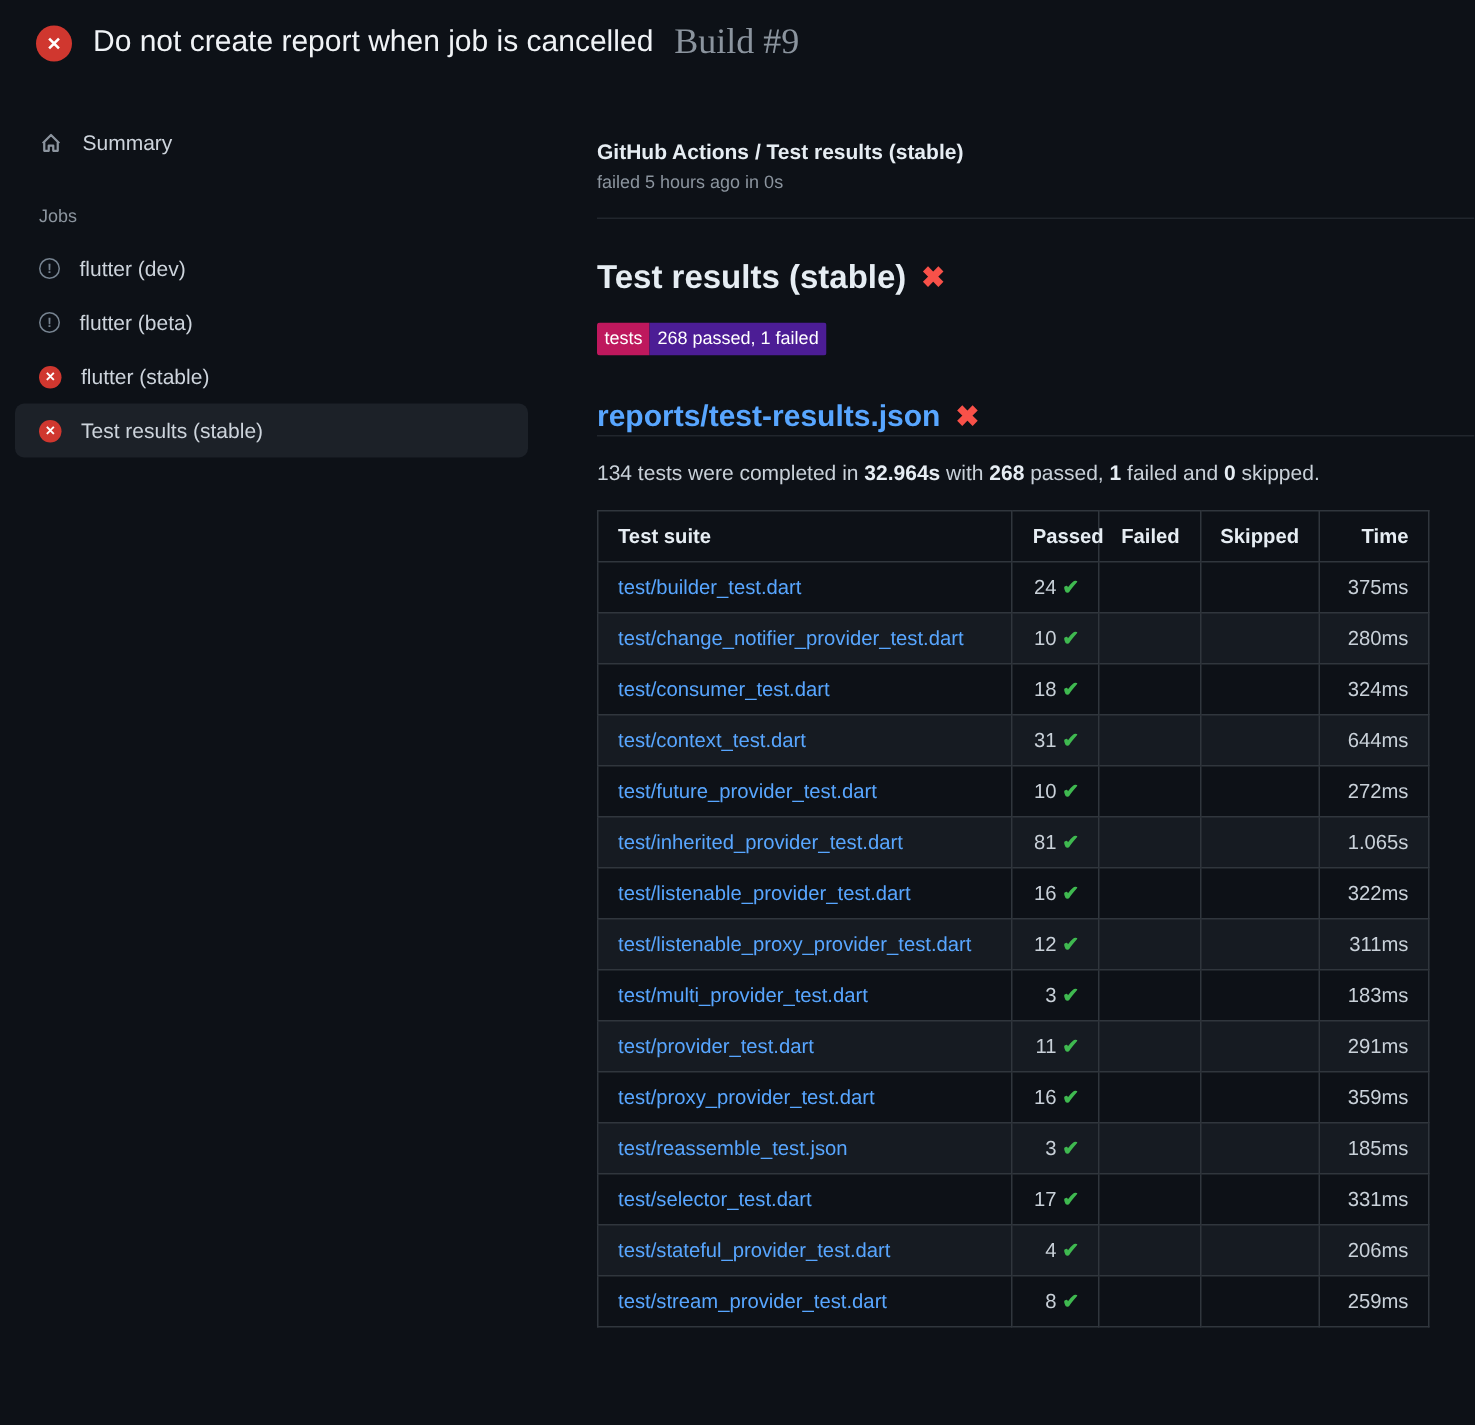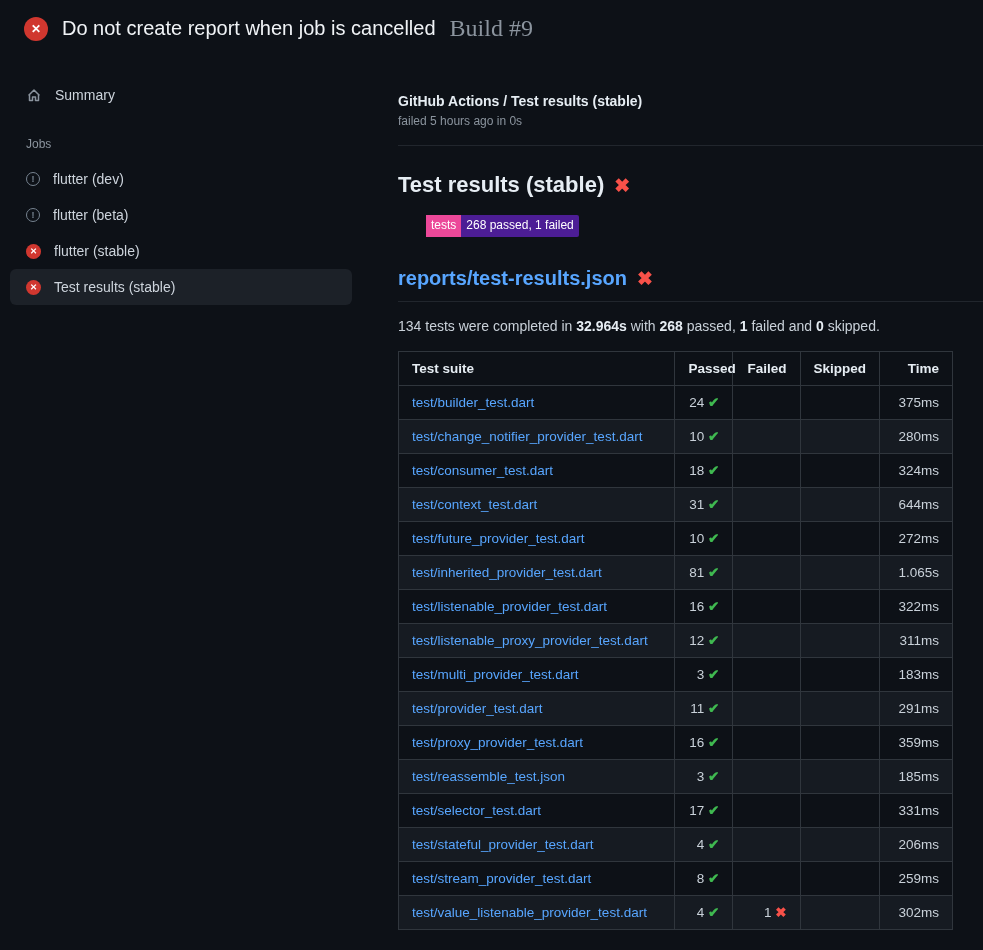--- a/index.html
+++ b/index.html
@@ -34,23 +34,23 @@
   .job-ic.failed { background:#d0372f; color:#fff; font-size:8.5px; font-weight:700; width:15px; height:15px; }
 
   
   .main { flex:1; min-width:0; padding:38px 0 0 42px; }
   .breadcrumb { font-weight:700; color:#e6edf3; font-size:14px; }
   .status-line { color:#8b949e; font-size:12px; margin-top:5px; }
   .divider { border-top:1px solid #21262d; margin-top:17px; }
   .section-title { margin:26px 0 0 0; font-size:22px; font-weight:700; color:#e6edf3; display:flex; align-items:center; gap:10px; }
   .xmark { color:#f85149; font-size:19px; font-weight:700; line-height:1; }
   .badge { display:inline-flex; margin-top:17px; font-size:12px; border-radius:2px; overflow:hidden; line-height:1.3; }
-  .badge-label { background:#ec4899; color:#fff; padding:3px 5px;margin-left:28px; }
+  .badge-label { background:#be185d; color:#fff; padding:3px 5px; }
   .badge-value { background:#4c1d95; color:#fff; padding:3px 5px; }
-  .report-heading { margin:30px 0 0 0; font-size:20px; font-weight:700; display:flex; align-items:center; gap:10px; padding-bottom:11px; border-bottom:1px solid #21262d; }
+  .report-heading { margin:30px 0 0 0; font-size:20px; font-weight:700; display:flex; align-items:center; gap:10px; border-bottom:1px solid #21262d; }
   .report-link { color:#58a6ff; }
   .summary-line { margin:16px 0 17px 0; font-size:14px; color:#c9d1d9; }
   .summary-line strong { color:#e6edf3; }
 
   
   .results-table { border-collapse:collapse; font-size:13.5px; table-layout:fixed; width:555px; }
   .results-table th, .results-table td { border:1px solid #30363d; padding:8px 13px; line-height:17px; }
   .results-table th { font-weight:700; color:#e6edf3; text-align:left; }
   .results-table tbody tr:nth-child(even) { background:#161b22; }
   .col-suite { width:272px; text-align:left; }
@@ -235,24 +235,17 @@
             <td class="col-skip num"></td>
             <td class="col-time num">206ms</td>
           </tr>
           <tr>
             <td class="col-suite"><a href="#" class="suite-link">test/stream_provider_test.dart</a></td>
             <td class="col-passed num"><span>8 </span><span class="check">✔</span></td>
             <td class="col-failed num"></td>
             <td class="col-skip num"></td>
             <td class="col-time num">259ms</td>
           </tr>
-          <tr>
-            <td class="col-suite"><a href="#" class="suite-link">test/value_listenable_provider_test.dart</a></td>
-            <td class="col-passed num"><span>4 </span><span class="check">✔</span></td>
-            <td class="col-failed num"><span>1 </span><span class="cross">✖</span></td>
-            <td class="col-skip num"></td>
-            <td class="col-time num">302ms</td>
-          </tr>
         </tbody>
     </table>
   </main>
 
 </div>
 
 </body></html>

